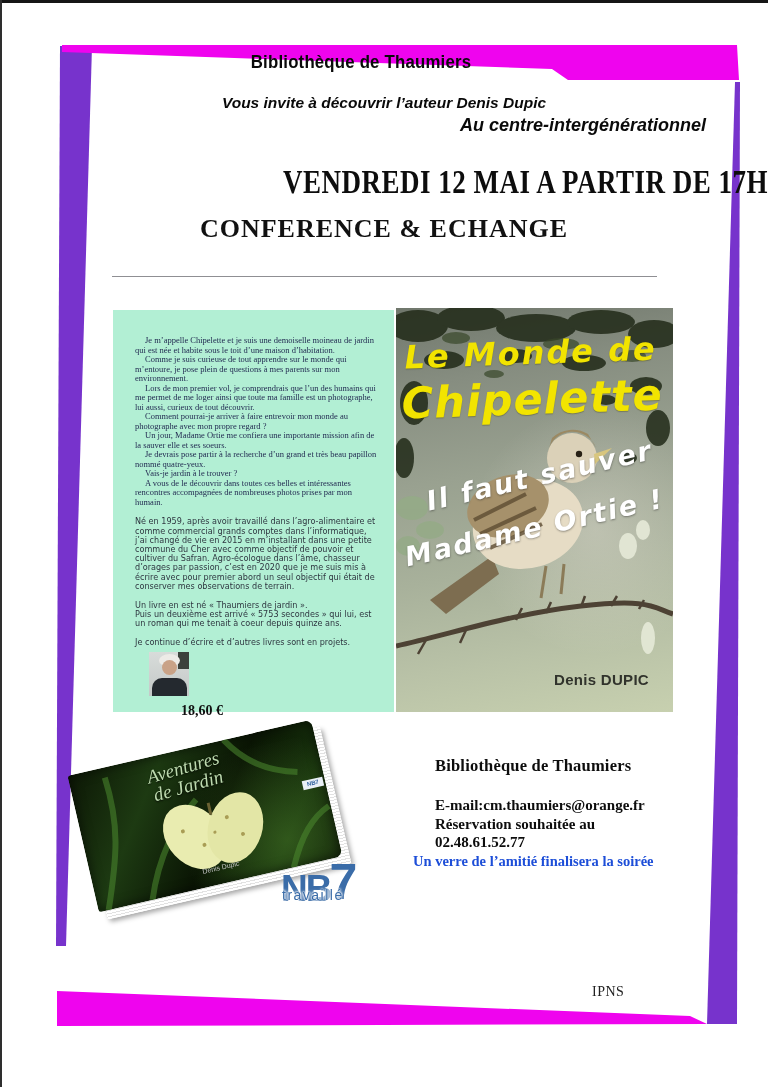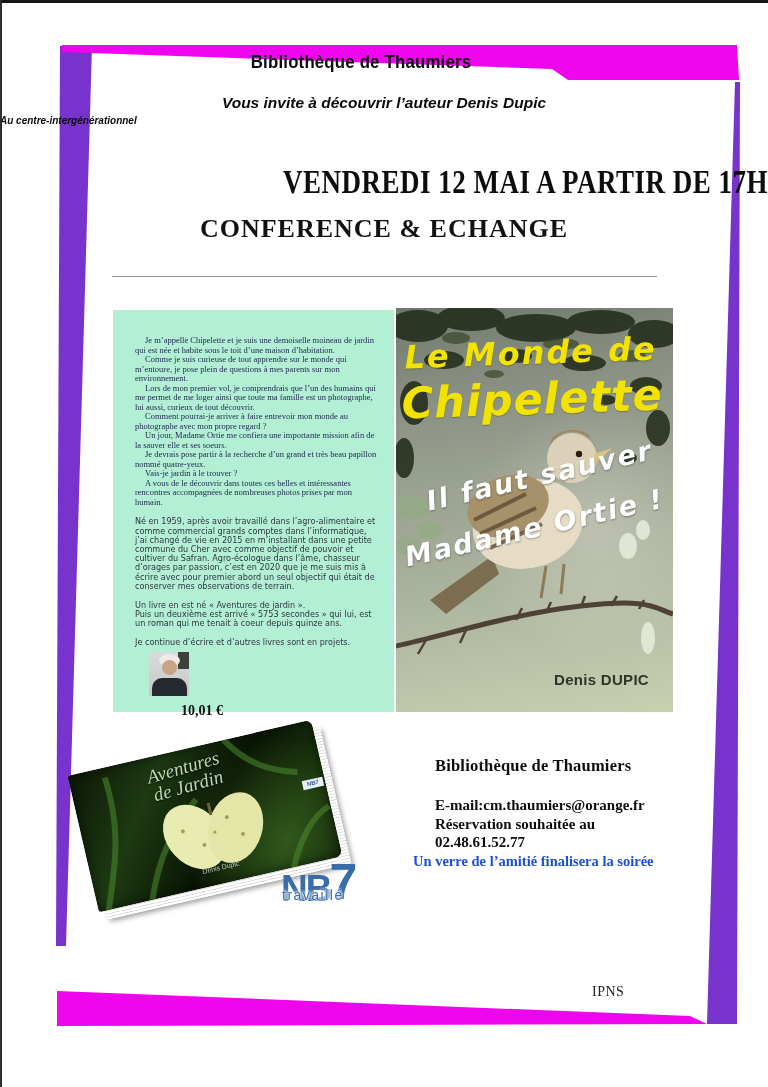--- a/index.html
+++ b/index.html
@@ -13,22 +13,22 @@
 
   
   .decor{position:absolute;inset:0;z-index:1;}
 
   
   .org-title{position:absolute;top:52px;left:0;right:46px;text-align:center;
     font-weight:bold;font-size:17.5px;letter-spacing:.2px;color:#0a0a0a;z-index:3;
     transform:scaleX(.96);}
   .invite1{position:absolute;top:94px;left:0;right:0;text-align:center;
     font-weight:bold;font-style:italic;font-size:15.5px;color:#0a0a0a;z-index:3;}
-  .invite2{position:absolute;top:115px;left:0;right:62px;text-align:left;
-    font-weight:bold;font-style:italic;font-size:10px;color:#0a0a0a;z-index:3;}
+  .invite2{position:absolute;top:115px;left:0;right:62px;text-align:right;
+    font-weight:bold;font-style:italic;font-size:18px;color:#0a0a0a;z-index:3;}
   .date-line{position:absolute;top:162px;left:0;right:0;text-align:right;z-index:3;}
   .date-line span{display:inline-block;font-family:"Liberation Serif",serif;font-weight:bold;
     font-size:27px;letter-spacing:.5px;color:#0d0d0d;transform:scaleY(1.28);transform-origin:top center;}
   .event-line{position:absolute;top:214px;left:0;right:0;text-align:center;
     font-family:"Liberation Serif",serif;font-weight:bold;font-size:26px;letter-spacing:1px;
     color:#111;z-index:3;}
   .divider{position:absolute;top:276px;left:112px;width:545px;height:1px;background:#8f8f93;z-index:3;}
 
   
   .story-panel{position:absolute;left:113px;top:310px;width:281px;height:402px;
@@ -133,30 +133,30 @@
   <div class="story-panel">
     <p class="sp">Je m’appelle Chipelette et je suis une demoiselle moineau de jardin qui est née et habite sous le toit d’une maison d’habitation.</p>
     <p class="sp">Comme je suis curieuse de tout apprendre sur le monde qui m’entoure, je pose plein de questions à mes parents sur mon environnement.</p>
     <p class="sp">Lors de mon premier vol, je comprendrais que l’un des humains qui me permet de me loger ainsi que toute ma famille est un photographe, lui aussi, curieux de tout découvrir.</p>
     <p class="sp">Comment pourrai-je arriver à faire entrevoir mon monde au photographe avec mon propre regard ?</p>
     <p class="sp">Un jour,  Madame Ortie me confiera une importante mission afin de la sauver elle et ses soeurs.</p>
     <p class="sp">Je devrais pose partir à la recherche d’un grand et très beau papillon nommé quatre-yeux.</p>
     <p class="sp">Vais-je jardin à le trouver ?</p>
     <p class="sp">A vous de le découvrir dans toutes ces belles et intéressantes rencontres accompagnées de nombreuses photos prises par mon humain.</p>
     <p class="bio b0">Né en 1959, après avoir travaillé dans l’agro-alimentaire et comme commercial grands comptes dans l’informatique, j’ai changé de vie en 2015 en m’installant dans une petite commune du Cher avec comme objectif de pouvoir et cultiver du Safran. Agro-écologue dans l’âme, chasseur d’orages par passion, c’est en 2020 que je me suis mis à écrire avec pour premier abord un seul objectif qui était de conserver mes observations de terrain.</p>
-    <p class="bio b1">Un livre en est né « Aventures de jardin ».</p>
+    <p class="bio b1">Un livre en est né « Thaumiers de jardin ».</p>
     <p class="bio b2">Puis un deuxième est arrivé « 5753 secondes » qui lui, est un roman qui me tenait à coeur depuis quinze ans.</p>
     <p class="bio b3">Je continue d’écrire et d’autres livres sont en projets.</p>
     <div class="photo">
       <div class="bgdark"></div>
       <div class="hair"></div>
       <div class="face"></div>
       <div class="torso"></div>
     </div>
-    <div class="price">10,01 €</div>
+    <div class="price">18,60 €</div>
   </div>
 
   <div class="cover">
     <svg viewBox="0 0 277 404" width="277" height="404">
 
       <g fill="#212a18" opacity="0.85">
         <ellipse cx="22" cy="18" rx="30" ry="16"></ellipse>
           <ellipse cx="75" cy="10" rx="34" ry="13"></ellipse>
         <ellipse cx="140" cy="20" rx="40" ry="14"></ellipse>
           <ellipse cx="205" cy="14" rx="34" ry="12"></ellipse>

